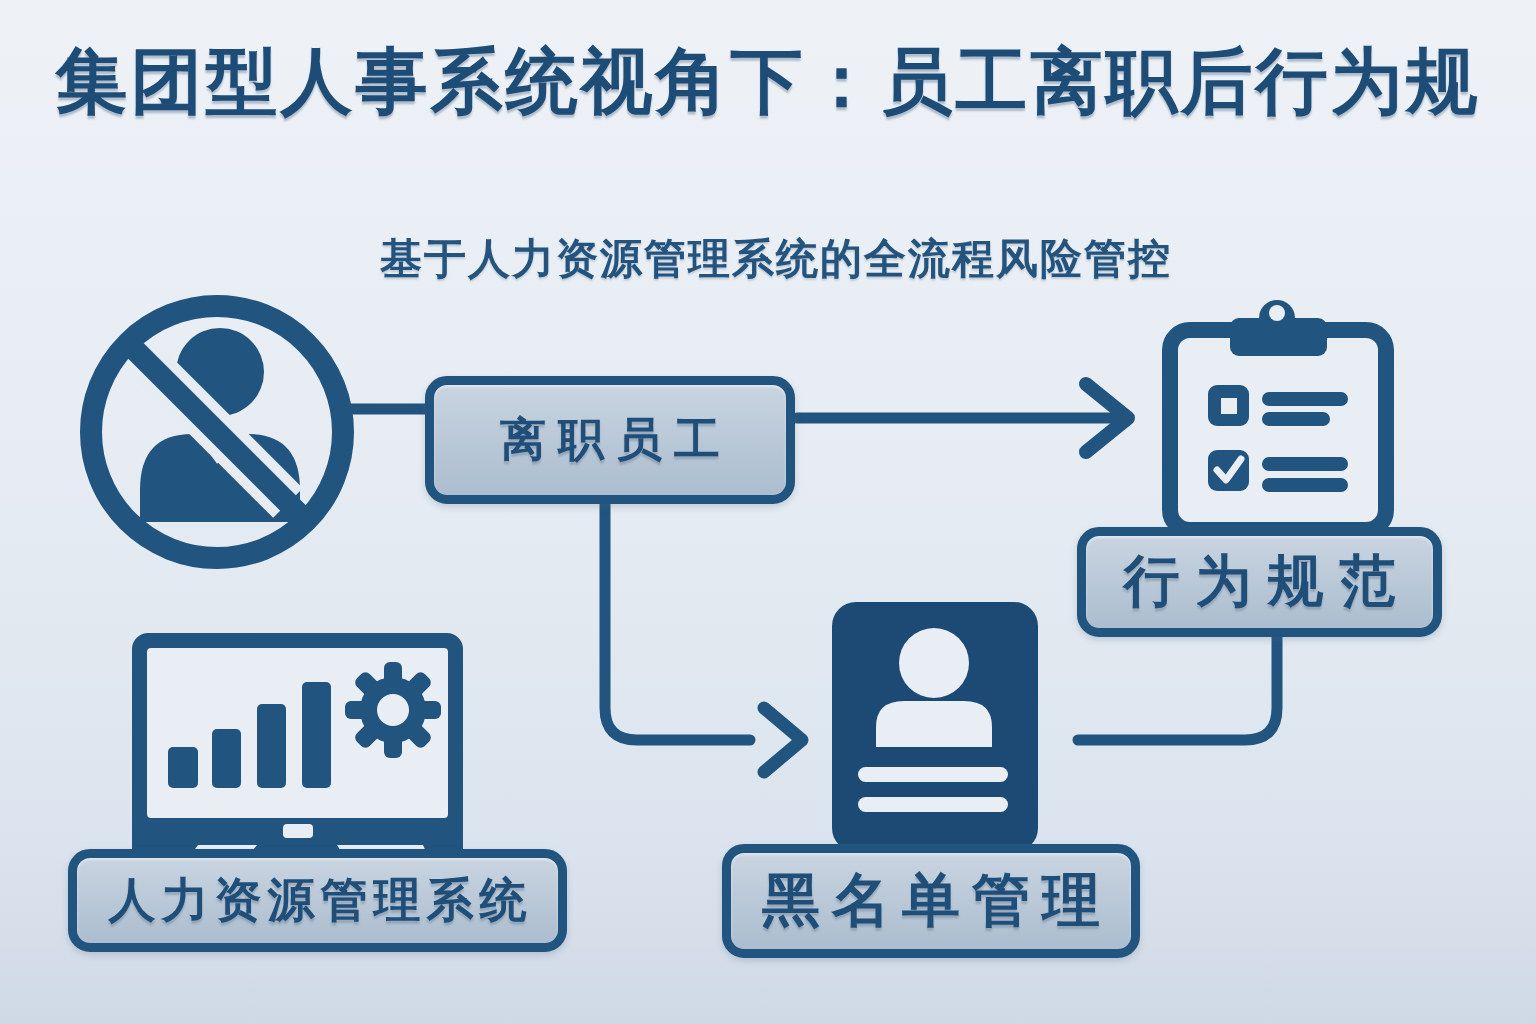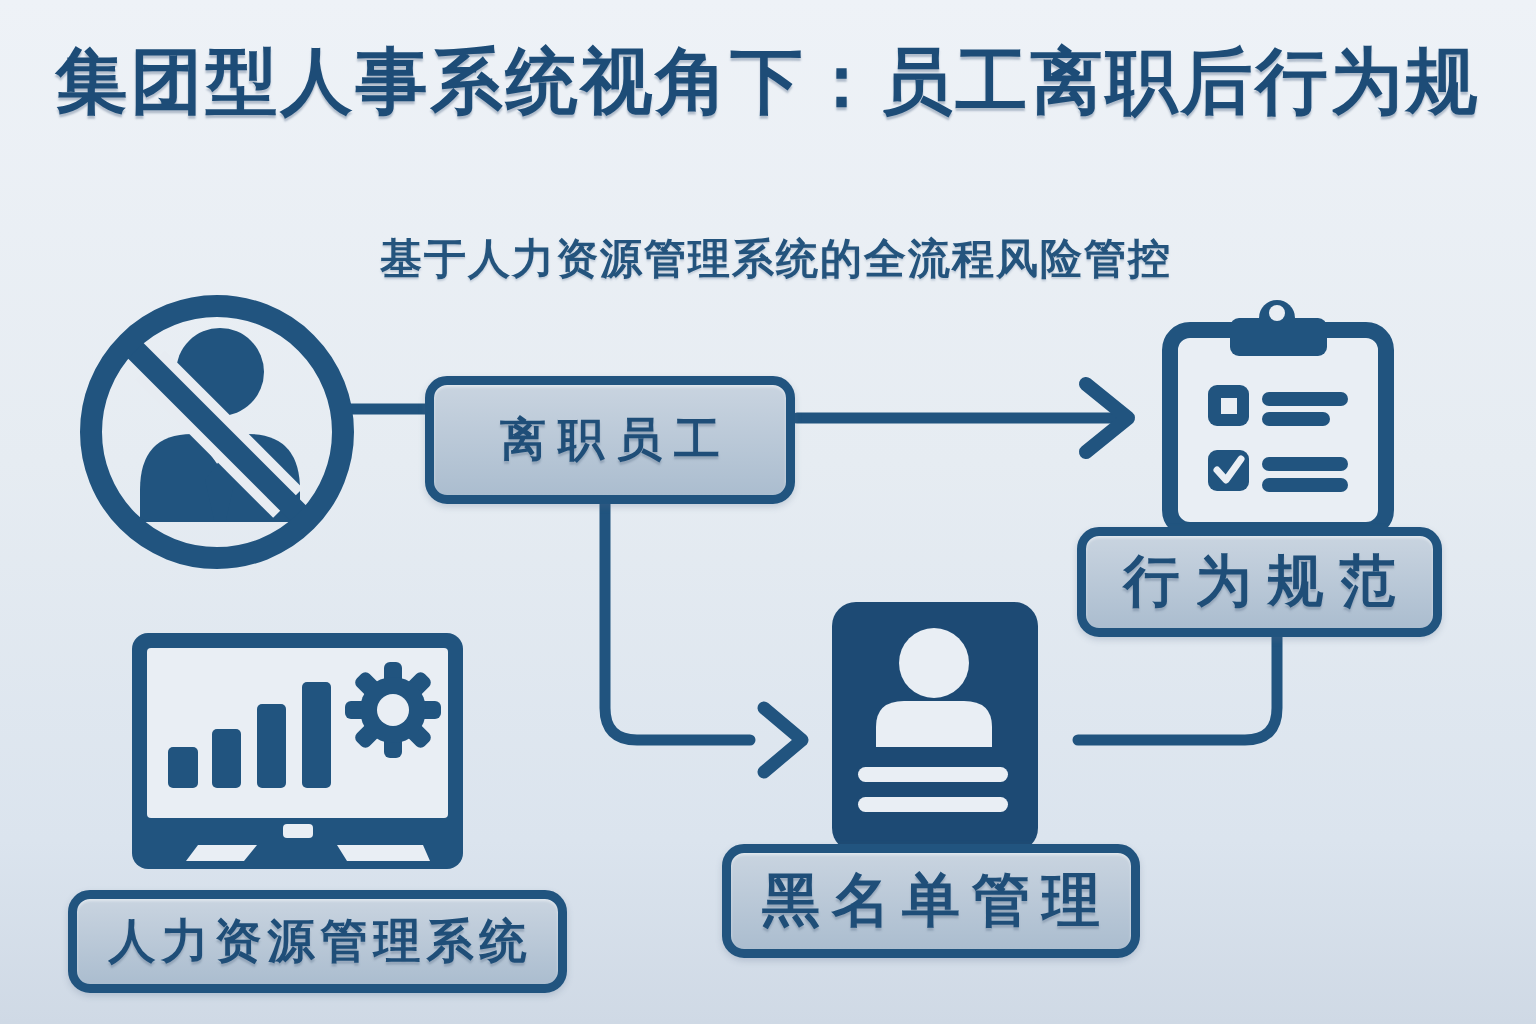--- a/index.html
+++ b/index.html
@@ -43,21 +43,21 @@
     border:9px solid var(--primary-blue);
     border-radius:22px;
     color:#1f4e78;font-weight:800;
     text-shadow:0 3px 2px rgba(100,120,145,0.4);
     box-shadow:0 3px 6px rgba(90,110,140,0.25), inset 0 2px 3px rgba(255,255,255,0.45);
     white-space:nowrap;
   }
   #node-departed   {left:425px; top:347px; width:370px; height:128px; font-size:46px; letter-spacing:12px; text-indent:12px;margin-top:29px;}
   #node-norms      {left:1029px;top:527px; width:365px; height:110px; font-size:56px; letter-spacing:16px; text-indent:16px;margin-left:48px;}
   #node-blacklist  {left:722px; top:844px; width:418px; height:114px; font-size:58px; letter-spacing:12px; text-indent:12px;font-family:Liberation Serif, serif;}
-  #node-hr         {left:68px;  top:890px; width:499px; height:103px; font-size:47px; letter-spacing:6px;  text-indent:6px;text-align:right;}
+  #node-hr         {left:68px;  top:849px; width:499px; height:103px; font-size:47px; letter-spacing:6px;  text-indent:6px;text-align:right;}
 
   .st-blue{fill:var(--primary-blue);}
   .st-deep{fill:var(--deep-blue);}
   .st-light{fill:var(--icon-light);}
   .ln{stroke:var(--primary-blue);fill:none;}
   .casing{stroke:#e7ecf2;fill:none;}
 </style>
 </head>
 <body>
 

